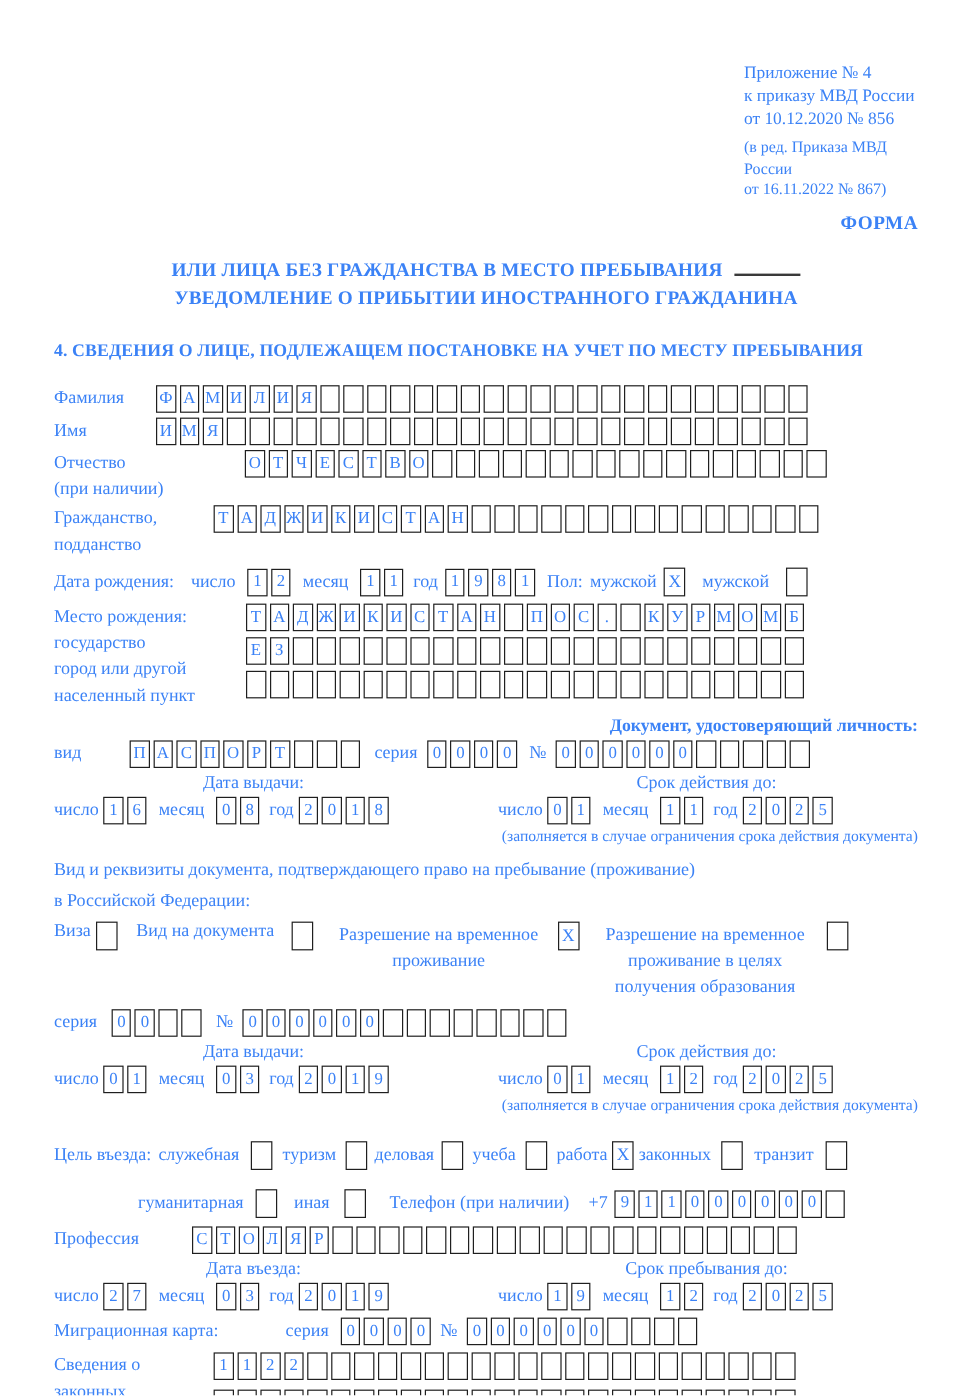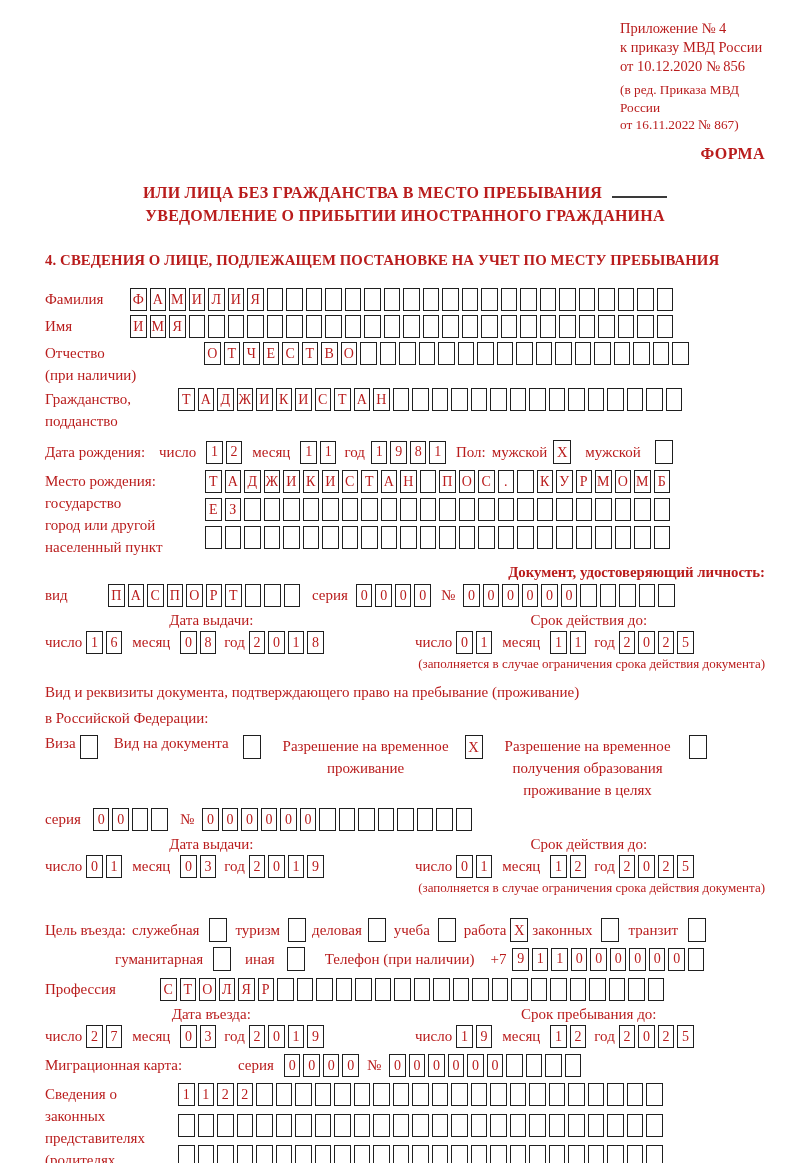--- a/index.html
+++ b/index.html
@@ -1,19 +1,19 @@
 <!DOCTYPE html>
 <html><head>
 <meta charset="utf-8">
 <style>
   *{box-sizing:border-box}
   html,body{margin:0;padding:0;background:#fff}
-  .page{width:800px;height:1163px;background:#fff;color:#b91c1c;
+  .page{width:800px;height:1163px;background:#fff;color:#3b82f6;
         font-family:"Liberation Serif","DejaVu Serif",serif;
-        padding:19px 35px 16px 45px;overflow:hidden;position:relative}
+        padding:52px 35px 16px 45px;overflow:hidden;position:relative}
   .meta{margin-left:575px;font-size:14.5px;line-height:1.32}
   .meta .small{font-size:13.3px}
   .meta .gap-top{margin-top:5px}
   .forma{text-align:right;font-weight:700;font-size:16px;margin-top:11px;letter-spacing:.4px}
   .form-title{margin-top:19px;text-align:center;font-weight:700;font-size:16px;line-height:1.42;letter-spacing:.2px}
   .blank{display:inline-block;width:55px;border-bottom:2px solid #3a3a3a;margin-left:10px;height:14px}
   .sec-heading{margin-top:25px;font-weight:700;font-size:14.8px;letter-spacing:.1px}
   .row{display:flex;margin-top:4px;font-size:15px}
   .v-center{align-items:center}
   .v-top{align-items:flex-start}
@@ -419,22 +419,22 @@
     <div class="opt ml16">
       <span class="txt" style="width:178px">
         <div>Разрешение на временное</div>
         <div>проживание</div>
       </span>
       <span class="cb ml10">X</span>
     </div>
     <div class="opt ml14">
       <span class="txt" style="width:182px">
         <div>Разрешение на временное</div>
+        <div>проживание в целях</div>
         <div>получения образования</div>
-        <div>проживание в целях</div>
       </span>
       <span class="cb ml10"></span>
     </div>
   </div>
 
   <div class="row v-center" style="margin-top:7px">
     <span class="flabel">серия</span>
     <span class="cells ml12">
         <span class="cell">0</span>
         <span class="cell">0</span>
@@ -518,21 +518,21 @@
     <span class="cb ml6"></span>
     <span class="flabel ml8">учеба</span>
     <span class="cb ml8"></span>
     <span class="flabel ml8">работа</span>
     <span class="cb ml4">X</span>
     <span class="flabel ml4">законных</span>
     <span class="cb ml8"></span>
     <span class="flabel ml10">транзит</span>
     <span class="cb ml10"></span>
   </div>
-  <div class="row v-center" style="margin-top:5px;padding-left:70px">
+  <div class="row v-center" style="margin-top:16px;padding-left:70px">
     <span class="flabel">гуманитарная</span>
     <span class="cb ml10"></span>
     <span class="flabel ml14">иная</span>
     <span class="cb ml12"></span>
     <span class="flabel ml20">Телефон (при наличии)</span>
     <span class="flabel ml16">+7</span>
     <span class="cells ml6">
         <span class="cell">9</span>
         <span class="cell">1</span>
         <span class="cell">1</span>

